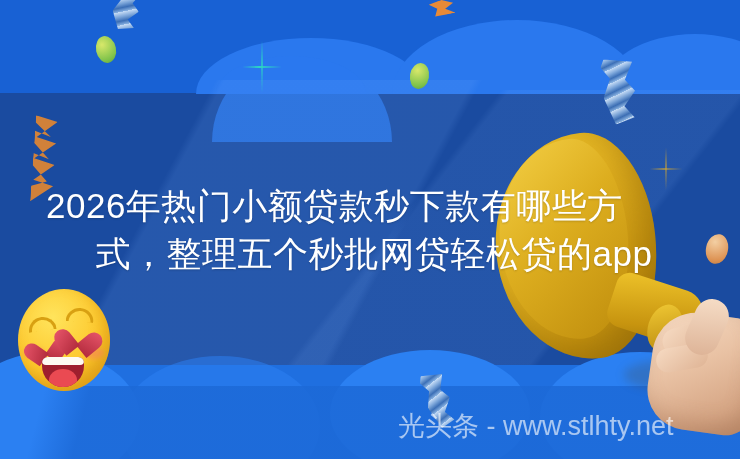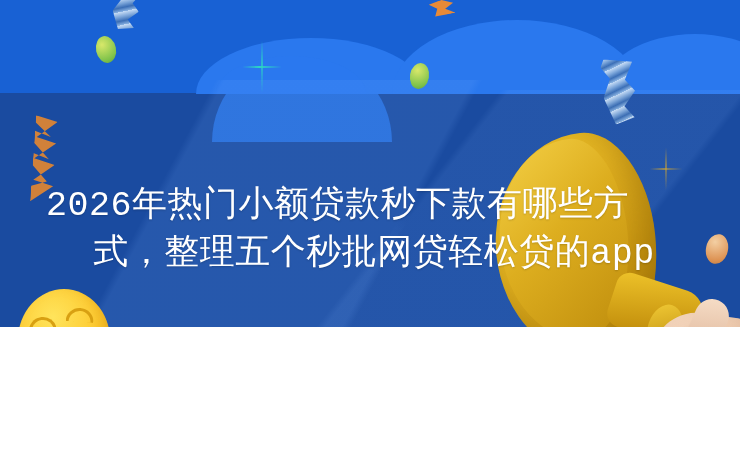--- a/index.html
+++ b/index.html
@@ -4,24 +4,24 @@
 <title>Article Cover Banner</title>
 <style>
   html, body {
     margin: 0;
     padding: 0;
     background: #ffffff;
   }
   .banner {
     position: relative;
     width: 740px;
-    height: 327px;
+    height: 459px;
     overflow: hidden;
     background: #be185d;
-    font-family: Liberation Mono, monospace;
+    font-family: Liberation Sans, sans-serif;
     user-select: none;
   }
 
   
   .band-top {
     position: absolute;
     left: 0; top: 0;
     width: 740px; height: 93px;
     background: #1861d4;
   }
@@ -400,14 +400,15 @@
       <div class="teeth"></div>
       <div class="tongue"></div>
     </div>
   </div>
 
   <div class="title">
     <span class="line l1">2026年热门小额贷款秒下款有哪些方</span>
     <span class="line l2">式，整理五个秒批网贷轻松贷的app</span>
   </div>
 
+  <div class="watermark">光头条 - www.stlhty.net</div>
 
 </div>
 
 </body></html>

